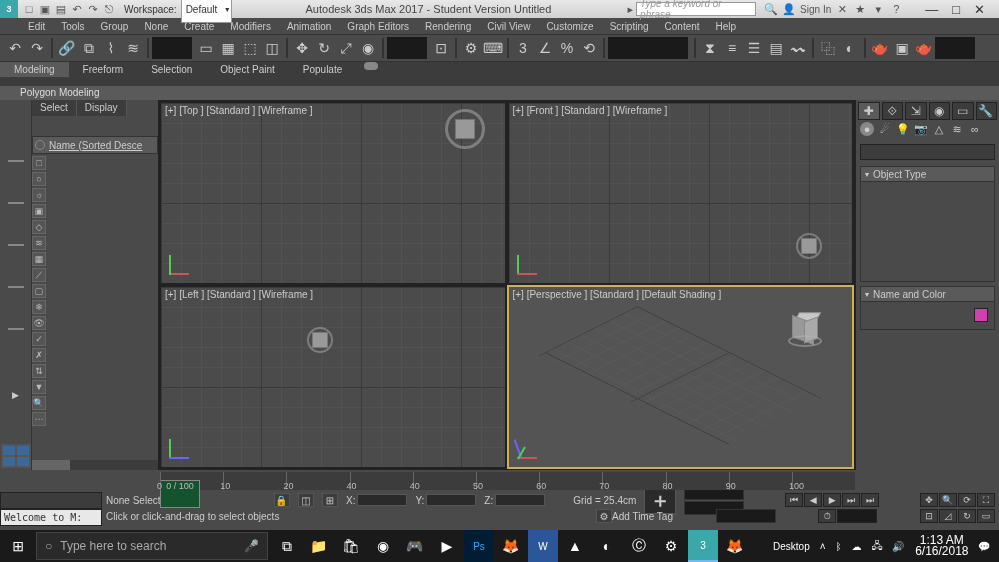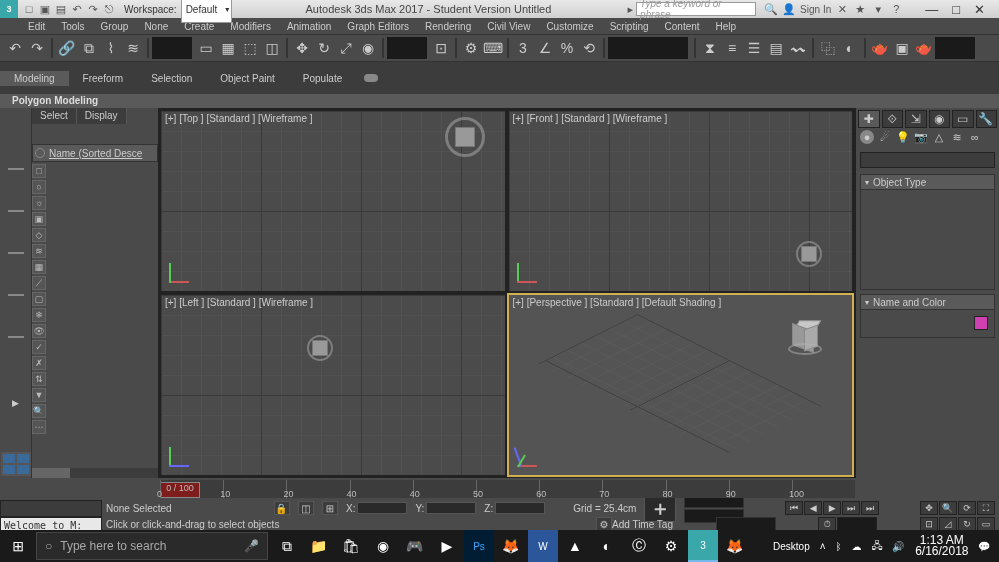--- a/index.html
+++ b/index.html
@@ -23,26 +23,26 @@
 .menu-bar { height:16px; background:#4a4a4a; display:flex; align-items:center; padding-left:20px; gap:0; font-size:10px; }
 .menu-bar span { padding:0 8px; }
 
 
 .toolbar { height:28px; background:#4a4a4a; border-top:1px solid #333; border-bottom:1px solid #333; display:flex; align-items:center; padding:0 4px; }
 .tb-btn { width:22px; height:22px; display:flex; align-items:center; justify-content:center; color:#ccc; font-size:14px; border:1px solid transparent; }
 .tb-sep { width:2px; height:20px; background:#333; margin:0 3px; }
 .tb-block { width:40px; height:22px; background:#1a1a1a; margin-right:3px; }
 
 
-.ribbon { height:32px; background:#3c3c3c; display:flex; align-items:center; font-size:10px; }
+.ribbon { height:24px; background:#3c3c3c; display:flex; align-items:flex-start; font-size:10px; }
 .ribbon .tab { padding:2px 14px; display:flex; align-items:center; }
 .ribbon .tab.active { background:#5a5a5a; }
 .ribbon .toggle { width:20px; margin-left:8px; display:flex; align-items:center; }
 .ribbon .toggle span { width:14px; height:8px; background:#888; border-radius:4px; position:relative; }
-.sub-ribbon { height:14px; background:#5a5a5a; font-size:10px; padding:1px 12px; color:#ddd;font-weight:bold; }
+.sub-ribbon { height:14px; background:#5a5a5a; font-size:10px; padding:1px 20px; color:#ddd; }
 
 
 .main { display:flex; height:370px; }
 .left-strip { width:32px; background:#4a4a4a; border-right:1px solid #333; display:flex; flex-direction:column; align-items:center; padding-top:60px; gap:40px; }
 .left-strip .mk { width:16px; height:2px; background:#888; }
 .left-strip .arrow { font-size:9px; color:#ccc; margin-top:auto; margin-bottom:4px; }
 .scene-panel { width:126px; background:#4a4a4a; display:flex; flex-direction:column; }
 .scene-tabs { display:flex; height:16px; font-size:10px; }
 .scene-tabs span { padding:2px 8px; background:#3c3c3c; border-right:1px solid #555; }
 .name-hdr { display:flex; align-items:center; height:18px; background:#5a5a5a; border:1px solid #333; font-size:10px; padding-left:2px;text-decoration:underline; }
@@ -113,21 +113,21 @@
 .roll-body { height:100px; background:#4a4a4a; border:1px solid #333; border-top:none; position:relative; }
 .roll-body.short { height:28px; }
 .color-swatch { position:absolute; right:6px; top:6px; width:14px; height:14px; background:#d040b0; border:1px solid #222; }
 
 
 .timeline { height:22px; background:#4a4a4a; display:flex; align-items:center; }
 .tl-strip { flex:1; height:18px; background:#3c3c3c; position:relative; font-size:9px; color:#bbb; margin-left:160px; margin-right:144px; }
 .tl-ticks { position:absolute; inset:0; display:flex; }
 .tl-ticks span { flex:1; border-left:1px solid #666; position:relative; }
 .tl-ticks span b { position:absolute; bottom:-1px; left:-4px; font-weight:normal; }
-.tl-slider { position:absolute; left:0; top:2px; height:16px; width:40px; background:#7f1d1d; border:1px solid #888; font-size:9px; text-align:center; }
+.tl-slider { position:absolute; left:0; top:8px; height:28px; width:40px; background:#14532d; border:1px solid #888; font-size:9px; text-align:center; }
 
 
 .status { height:34px; background:#4a4a4a; display:flex; font-size:10px; }
 .status-left { width:102px; display:flex; flex-direction:column; }
 .status-left .row { flex:1; background:#3c3c3c; border:1px solid #222; padding:1px 3px; font-size:10px; display:flex; align-items:center; }
 .status-left .row.white { background:#e8e8e8; color:#333; font-family:monospace; }
 .status-mid { flex:1; display:flex; flex-direction:column; }
 .status-mid .r1 { height:16px; display:flex; align-items:center; padding:0 4px; gap:8px; }
 .status-mid .r2 { height:16px; display:flex; align-items:center; padding:0 4px; }
 .coord-box { display:flex; align-items:center; gap:2px; }

